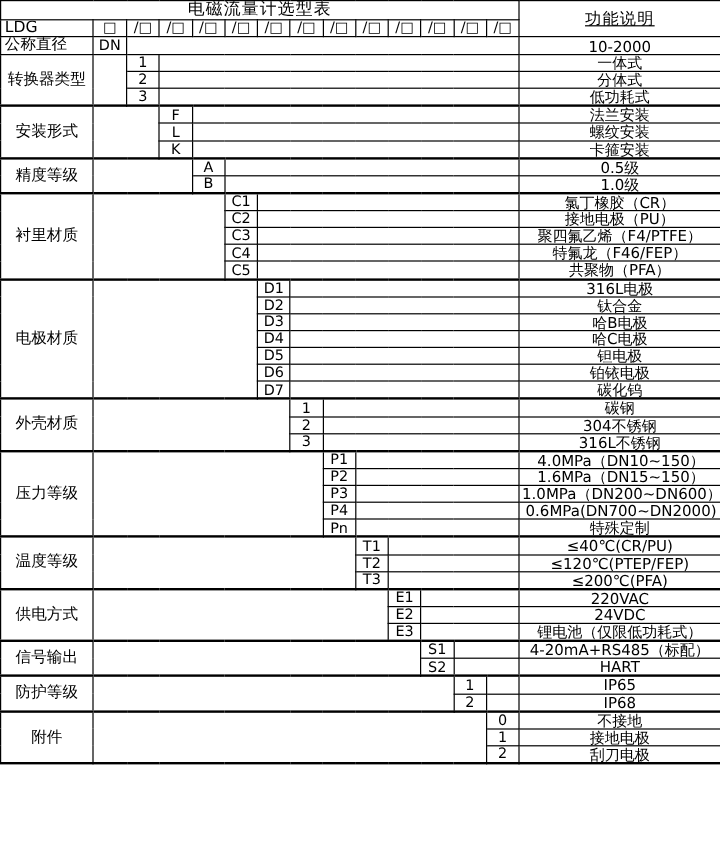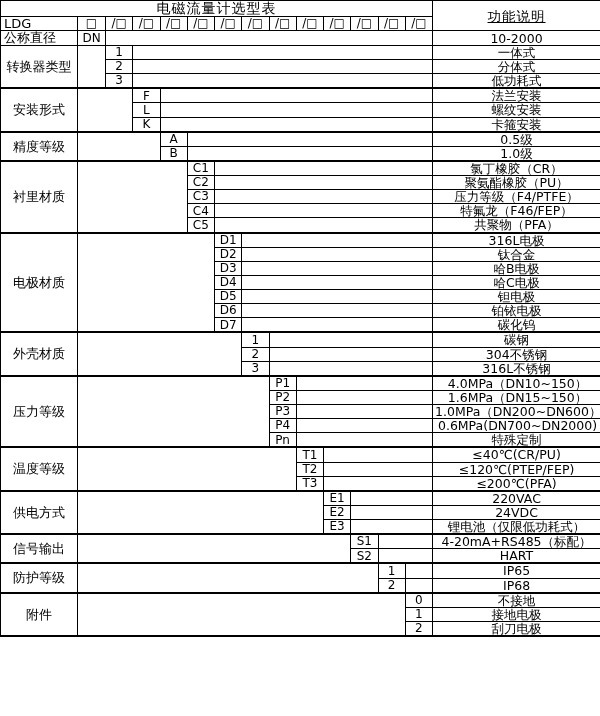--- a/index.html
+++ b/index.html
@@ -137,26 +137,26 @@
   <tr class="sect">
     <td class="cat" rowspan="5">衬里材质</td>
     <td class="gap" rowspan="5" colspan="4"></td>
     <td class="box">C1</td>
     <td class="fill" colspan="8"></td>
     <td class="desc">氯丁橡胶（CR）</td>
   </tr>
   <tr>
     <td class="box">C2</td>
     <td class="fill" colspan="8"></td>
-    <td class="desc">聚氨酯橡胶（PU）</td>
+    <td class="desc">接地电极（PU）</td>
   </tr>
   <tr>
     <td class="box">C3</td>
     <td class="fill" colspan="8"></td>
-    <td class="desc">压力等级（F4/PTFE）</td>
+    <td class="desc">聚四氟乙烯（F4/PTFE）</td>
   </tr>
   <tr>
     <td class="box">C4</td>
     <td class="fill" colspan="8"></td>
     <td class="desc">特氟龙（F46/FEP）</td>
   </tr>
   <tr>
     <td class="box">C5</td>
     <td class="fill" colspan="8"></td>
     <td class="desc">共聚物（PFA）</td>

